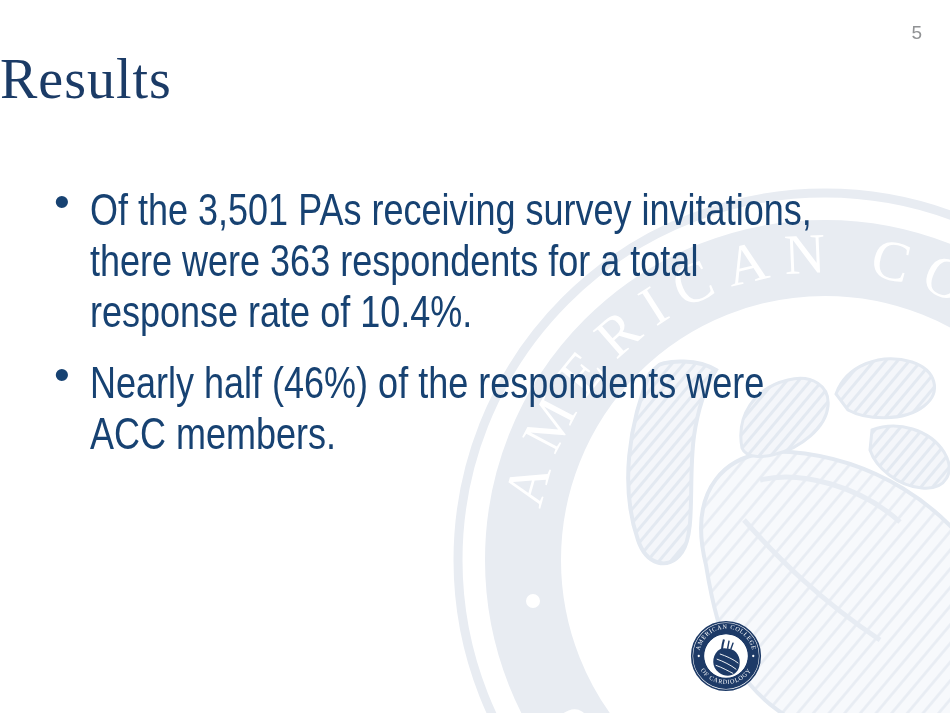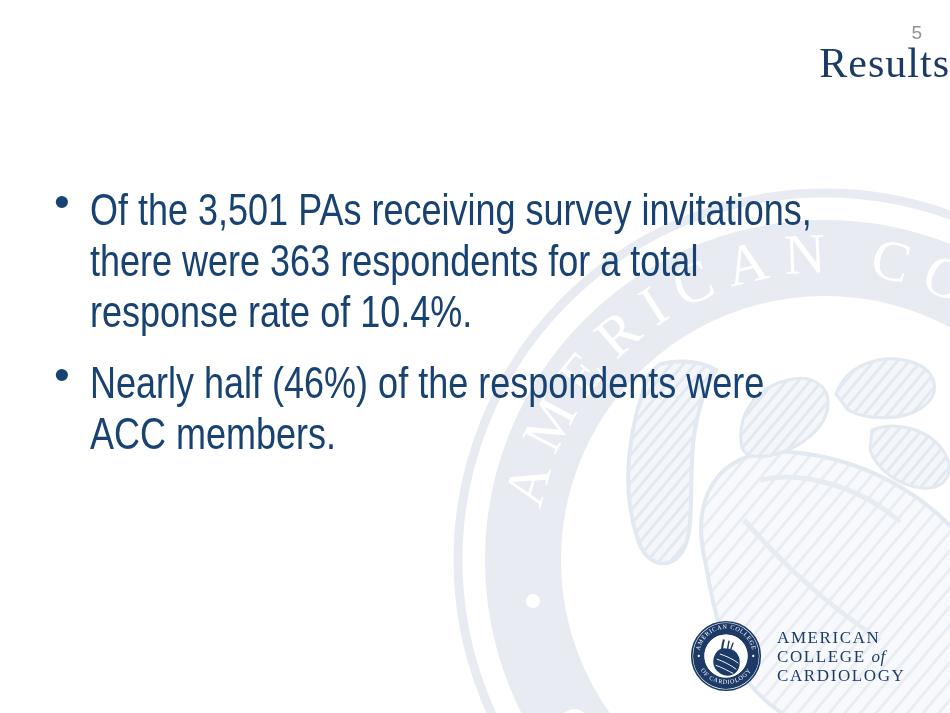--- a/index.html
+++ b/index.html
@@ -7,23 +7,23 @@
     position:relative; width:950px; height:713px; overflow:hidden;
     background:#ffffff; font-family:"Liberation Sans", sans-serif;
   }
   .wm { position:absolute; left:0; top:0; width:950px; height:713px; z-index:0; }
   .wm text { font-family:"Liberation Serif", serif; fill:#ffffff; }
   .page-number {
     position:absolute; top:22px; right:28px; z-index:2;
     font-size:19px; color:#909294;
   }
   .title {
-    position:absolute; top:39px; left:0; width:100%; z-index:2;
-    text-align:right; font-family:"Liberation Serif", serif;
-    font-size:42px; color:#1b3b66; letter-spacing:1px;
+    position:absolute; top:47px; left:0; width:100%; z-index:2;
+    text-align:left; font-family:"Liberation Serif", serif;
+    font-size:56px; color:#1b3b66; letter-spacing:1px;
   }
   .bullets { position:absolute; left:50px; top:176px; width:880px; z-index:2; }
   .bullet-item { display:flex; align-items:flex-start; margin-bottom:12px; }
   .bullet-marker {
     flex:0 0 40px; padding-left:4px; box-sizing:border-box;
     font-size:45px; line-height:51px; color:#174272;
   }
   .bullet-lines { flex:1 1 auto; min-width:0;margin-top:8px; }
   .bullet-line {
     font-size:45px; line-height:51px; color:#174272; white-space:nowrap;
@@ -123,20 +123,15 @@
       </g>
       <text class="seal-arc-text" font-size="6" letter-spacing="0.7">
         <textPath href="#sealTop" startOffset="50%" text-anchor="middle">AMERICAN COLLEGE</textPath>
       </text>
       <text class="seal-arc-text" font-size="6" letter-spacing="0.7">
         <textPath href="#sealBottom" startOffset="50%" text-anchor="middle">OF CARDIOLOGY</textPath>
       </text>
       <circle cx="8.5" cy="35" r="1.1" fill="#ffffff"></circle>
       <circle cx="61.5" cy="35" r="1.1" fill="#ffffff"></circle>
     </svg>
-    <div class="logo-words">
-      <div>AMERICAN</div>
-      <div><span>COLLEGE</span> <span class="of">of</span></div>
-      <div>CARDIOLOGY</div>
-    </div>
   </div>
 
 </div>
 
 </body></html>

